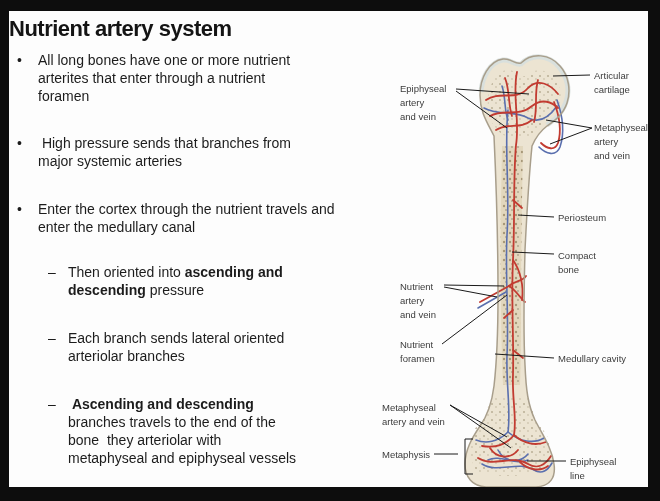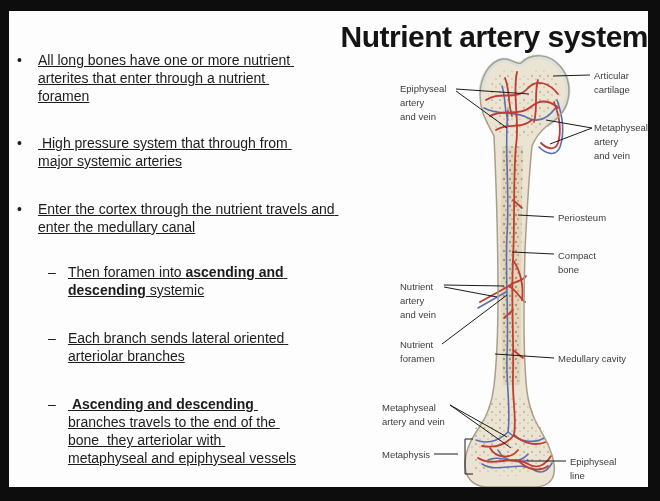--- a/index.html
+++ b/index.html
@@ -1,23 +1,23 @@
 <!DOCTYPE html>
 <html><head>
 <meta charset="utf-8">
 <style>
   html,body{margin:0;padding:0;background:#000;}
   .frame{position:relative;width:660px;height:501px;background:#0d0d0d;overflow:hidden;
          font-family:"Liberation Sans", sans-serif;}
   .slide{position:absolute;left:9px;top:11px;width:639px;height:476px;background:#fdfdfd;}
-  .title{position:absolute;top:8px;left:0;width:100%;text-align:right;
-         font-size:30px;line-height:36px;font-weight:600;letter-spacing:-0.5px;color:#141414;}
+  .title{position:absolute;top:0;left:0;width:100%;text-align:left;
+         font-size:22px;line-height:36px;font-weight:600;letter-spacing:-0.5px;color:#141414;}
   .bullet{position:absolute;font-size:14px;line-height:18px;color:#1c1c1c;}
   .bullet .marker{position:absolute;left:0;top:0;}
-  .bullet .btext{margin-left:21px;white-space:pre-wrap;text-decoration:underline;}
+  .bullet .btext{margin-left:21px;white-space:pre-wrap;}
   .bullet .btext b{font-weight:700;}
   .lvl1{left:8px;}
   .lvl2{left:39px;}
   .lvl2 .btext{margin-left:20px;}
   .diagram{position:absolute;left:361px;top:39px;width:278px;height:437px;}
   svg text{font-size:9.5px;fill:#3c3c3c;}
   svg .leader{stroke:#1a1a1a;stroke-width:1;fill:none;}
 </style>
 </head>
 <body>
@@ -27,31 +27,31 @@
 
     <div class="title">Nutrient artery system</div>
 
     <div class="bullet lvl1" style="top:40px;width:280px">
       <span class="marker">•</span>
       <div class="btext"><span>All long bones have one or more nutrient arterites that enter through a nutrient foramen</span></div>
     </div>
 
     <div class="bullet lvl1" style="top:123px;width:300px">
       <span class="marker">•</span>
-      <div class="btext"><span> High pressure system that through from major systemic arteries</span></div>
+      <div class="btext"><span> High pressure sends that branches from major systemic arteries</span></div>
     </div>
 
     <div class="bullet lvl1" style="top:189px;width:325px">
       <span class="marker">•</span>
       <div class="btext"><span>Enter the cortex through the nutrient travels and enter the medullary canal</span></div>
     </div>
 
     <div class="bullet lvl2" style="top:252px;width:240px">
       <span class="marker">–</span>
-      <div class="btext"><span>Then foramen into </span><b>ascending and descending</b><span> systemic</span></div>
+      <div class="btext"><span>Then oriented into </span><b>ascending and descending</b><span> pressure</span></div>
     </div>
 
     <div class="bullet lvl2" style="top:318px;width:240px">
       <span class="marker">–</span>
       <div class="btext"><span>Each branch sends lateral oriented arteriolar branches</span></div>
     </div>
 
     <div class="bullet lvl2" style="top:384px;width:250px">
       <span class="marker">–</span>
       <div class="btext"><span> </span><b>Ascending and descending</b><span> branches travels to the end of the bone  they arteriolar with metaphyseal and epiphyseal vessels</span></div>

